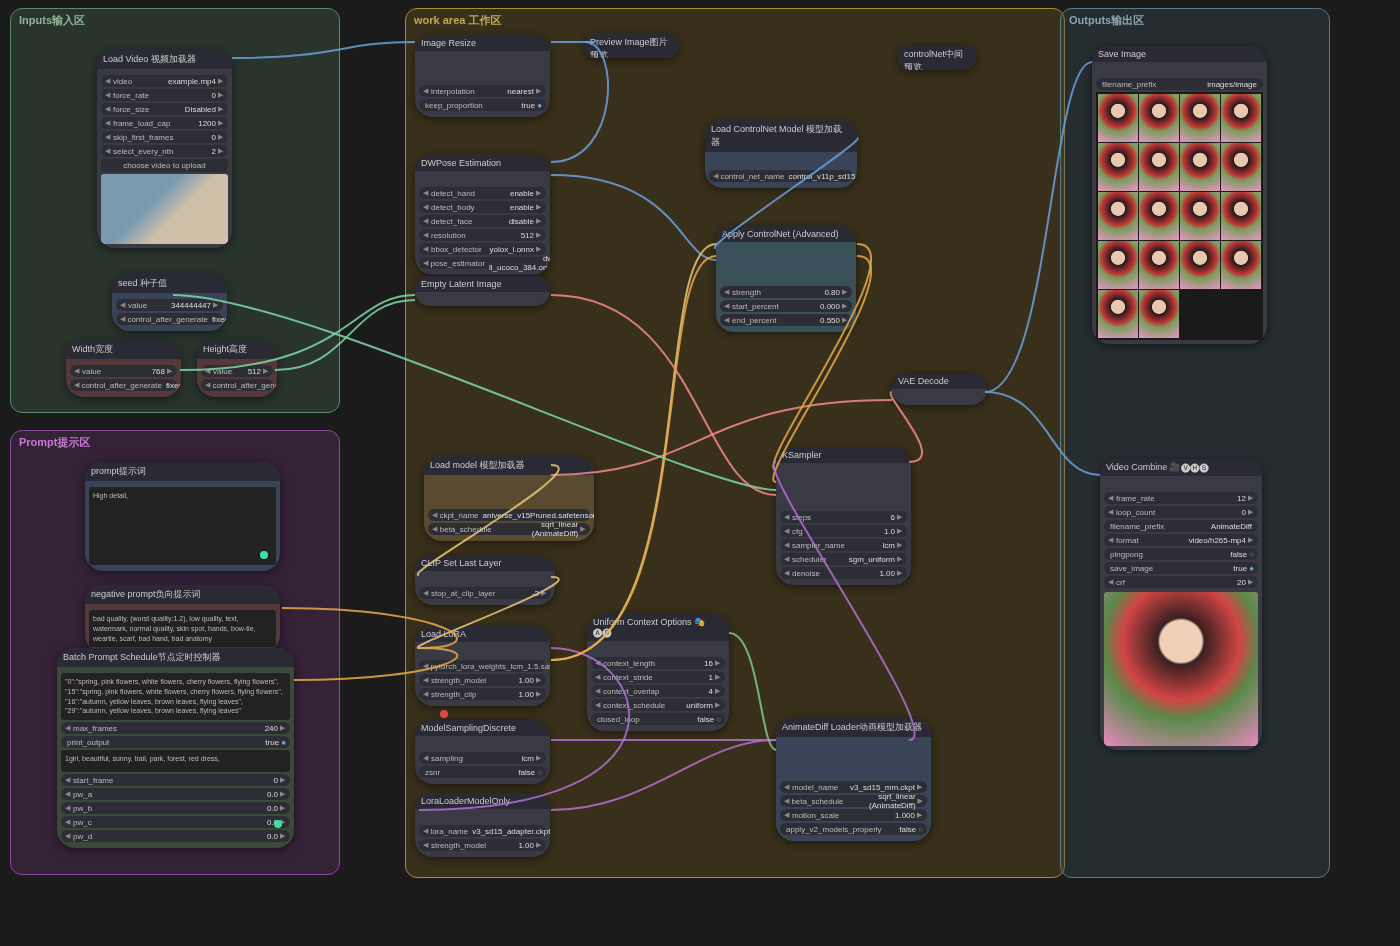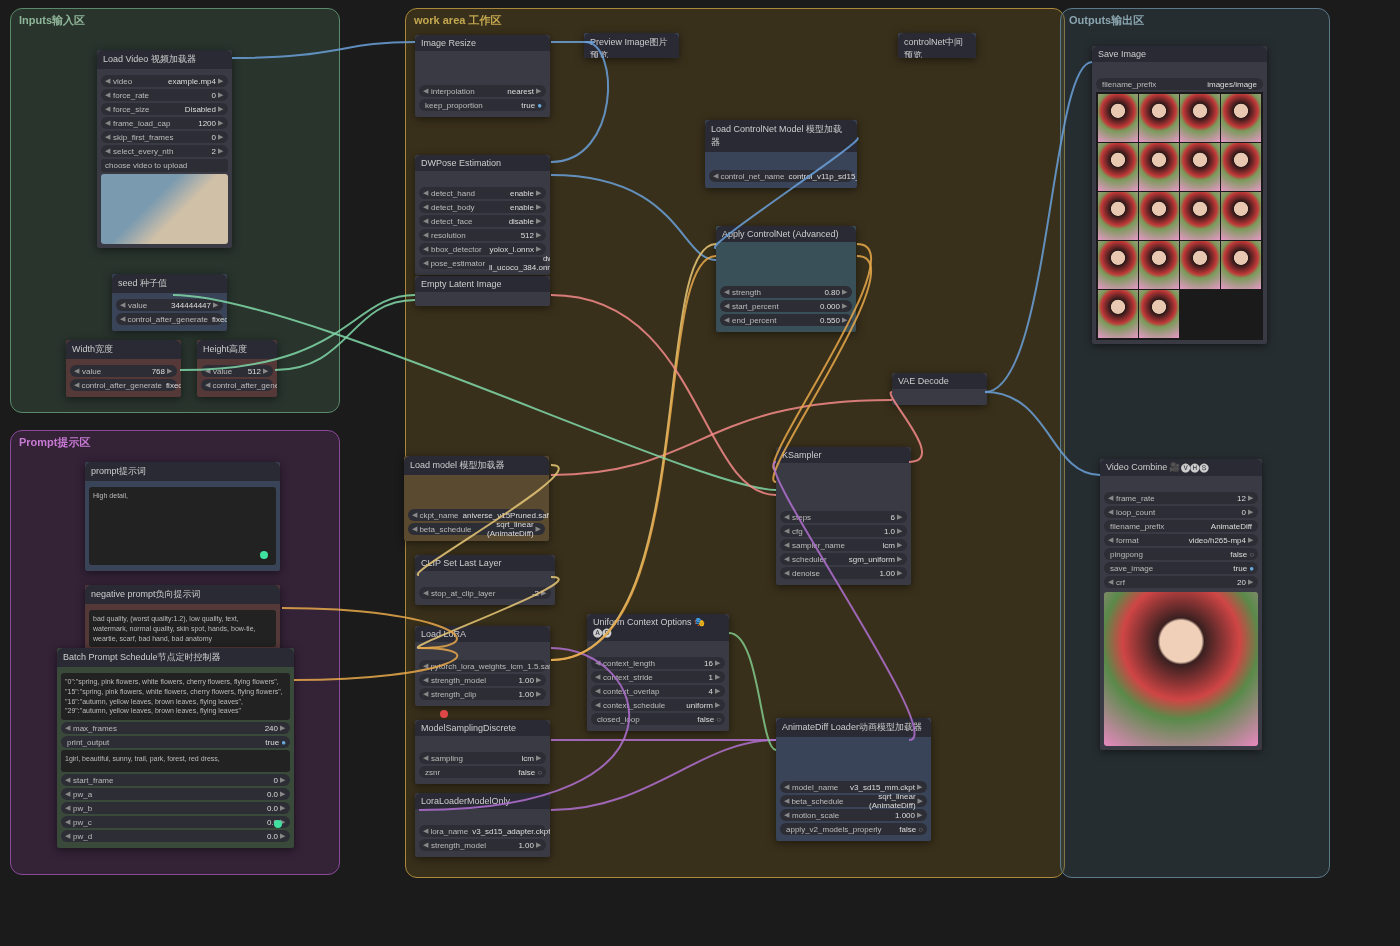--- a/index.html
+++ b/index.html
@@ -7,21 +7,21 @@
 .group{position:absolute;border:1px solid;border-radius:12px}
 .group-title{position:absolute;top:4px;left:8px;font-size:11px;font-weight:bold}
 #g-inputs{left:10px;top:8px;width:330px;height:405px;background:rgba(70,100,80,0.35);border-color:#5a8a6a}
 #g-inputs .group-title{color:#8fb598}
 #g-prompt{left:10px;top:430px;width:330px;height:445px;background:rgba(100,50,110,0.35);border-color:#8a4a9a}
 #g-prompt .group-title{color:#c77ad4}
 #g-work{left:405px;top:8px;width:660px;height:870px;background:rgba(130,100,30,0.3);border-color:#aa8a3a}
 #g-work .group-title{color:#c4a850}
 #g-outputs{left:1060px;top:8px;width:270px;height:870px;background:rgba(60,80,90,0.35);border-color:#5a7a8a}
 #g-outputs .group-title{color:#8aa5b0}
-.node{position:absolute;background:#3a3a45;border-radius:2px;box-shadow:0 2px 8px rgba(0,0,0,0.5);overflow:hidden}
+.node{position:absolute;background:#3a3a45;border-radius:18px;box-shadow:0 2px 8px rgba(0,0,0,0.5);overflow:hidden}
 .node-title{background:#2a2a35;padding:3px 6px;font-size:9px;color:#ccc;border-radius:6px 6px 0 0}
 .node-body{padding:4px}
 .field{display:flex;justify-content:space-between;align-items:center;background:#2d2d35;border-radius:8px;padding:1px 4px;margin:2px 0;font-size:8px;height:12px}
 .field .arr{color:#888;font-size:7px;width:6px}
 .field .lbl{flex:1;color:#bbb;padding:0 2px}
 .field .val{color:#ddd;text-align:right;padding:0 2px}
 .widget{background:#2d2d35;border-radius:3px;padding:2px 4px;margin:2px 0;font-size:8px;color:#bbb}
 .textarea{background:#222;border-radius:3px;padding:4px;margin:2px 0;font-size:7px;color:#bbb;line-height:1.4;min-height:30px}
 .image-grid{display:grid;grid-template-columns:repeat(4,1fr);gap:1px;padding:2px;background:#1a1a1a}
 .thumb{aspect-ratio:1/1.2;background:radial-gradient(circle at 50% 35%,#e8c8b0 18%,#2a1818 20%,#c13838 45%,#7a9a5a 55%,#e898c8 100%)}
@@ -113,21 +113,21 @@
         <span class="lbl">skip_first_frames</span>
         <span class="val">0</span>
         <span class="arr">▶</span>
       </div>
 <div class="field">
         <span class="arr">◀</span>
         <span class="lbl">select_every_nth</span>
         <span class="val">2</span>
         <span class="arr">▶</span>
       </div>
-<div class="widget" style="">choose video to upload</div>
+<div class="widget" style="text-align:center">choose video to upload</div>
 <div class="upload-prev"></div>
 </div>
 </div>
 
 <div class="node blue" style="left:112px;top:274px;width:115px">
 <div class="node-title">seed 种子值</div>
 <div class="node-body">
 <div class="field">
         <span class="arr">◀</span>
         <span class="lbl">value</span>
@@ -260,21 +260,21 @@
         <span class="val">true</span>
         <span style="color:#6ad">●</span>
       </div>
 </div>
 </div>
 
 <div class="node blue" style="left:584px;top:33px;width:95px;height:25px">
 <div class="node-title">Preview Image图片预览</div>
 </div>
 
-<div class="node blue" style="left:898px;top:33px;width:78px;height:25px">
+<div class="node blue" style="left:898px;top:45px;width:78px;height:25px">
 <div class="node-title">controlNet中间预览</div>
 </div>
 
 <div class="node blue" style="left:705px;top:120px;width:152px">
 <div class="node-title">Load ControlNet Model 模型加载器</div>
 <div class="node-body" style="height:12px"></div>
 <div class="node-body">
 <div class="field">
         <span class="arr">◀</span>
         <span class="lbl">control_net_name</span>
@@ -388,21 +388,21 @@
       </div>
 <div class="field">
         <span class="arr">◀</span>
         <span class="lbl">denoise</span>
         <span class="val">1.00</span>
         <span class="arr">▶</span>
       </div>
 </div>
 </div>
 
-<div class="node brown" style="left:404px;top:456px;width:145px">
+<div class="node brown" style="left:424px;top:456px;width:170px">
 <div class="node-title">Load model 模型加载器</div>
 <div class="node-body" style="height:28px"></div>
 <div class="node-body">
 <div class="field">
         <span class="arr">◀</span>
         <span class="lbl">ckpt_name</span>
         <span class="val">aniverse_v15Pruned.safetensors</span>
       </div>
 <div class="field">
         <span class="arr">◀</span>

